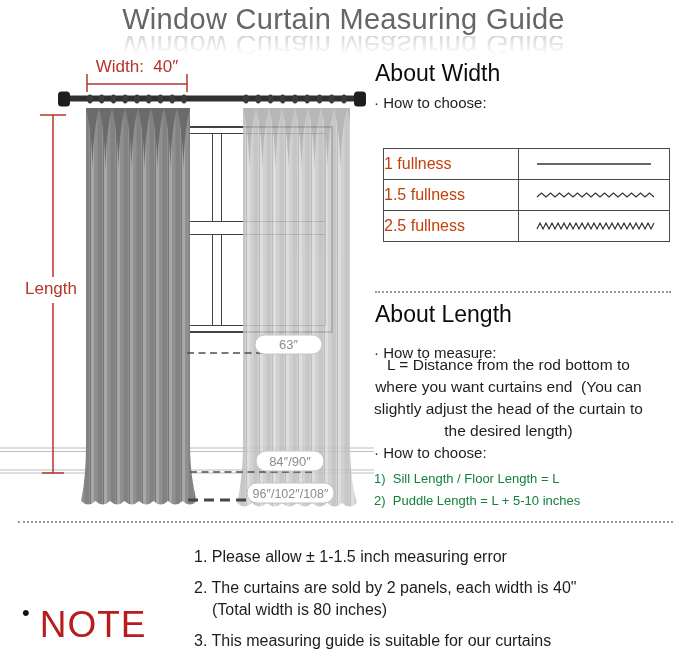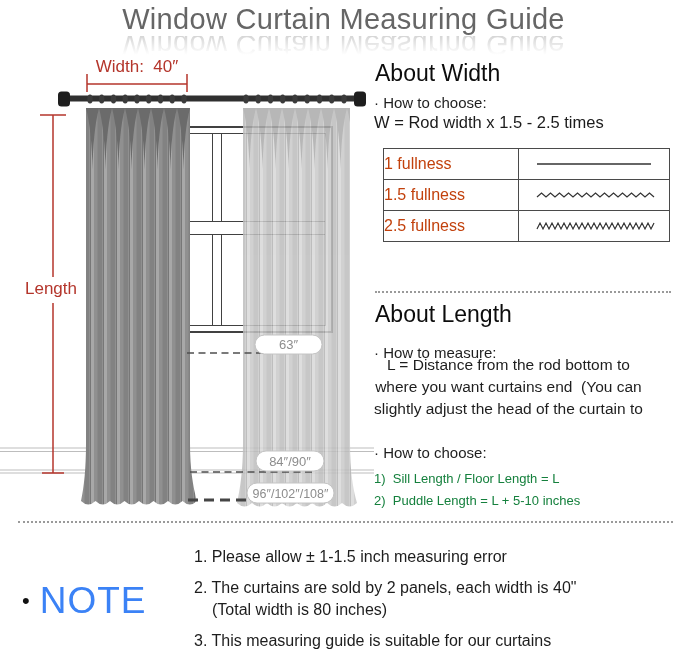--- a/index.html
+++ b/index.html
@@ -34,21 +34,21 @@
   .ft-row:last-child { border-bottom:none; }
   .ft-label { width:47%; border-right:1px solid #4a4a4a; 
     line-height:30px; font-size:16px; color:#c2410c; }
   .ft-wave { flex:1; display:flex; align-items:center; justify-content:center; }
 
   .dotted { border-top:2px dotted #9a9a9a; height:0; }
 
   
   .note-head { position:absolute; left:22px; top:581px; display:flex; align-items:center; }
   .note-bullet { font-size:22px; color:#111; margin-right:10px; line-height:40px; }
-  .note-title { font-size:37px; color:#3b82f6; line-height:40px; letter-spacing:1px; }
+  .note-title { font-size:37px; color:#b91c1c; line-height:40px; letter-spacing:1px;margin-top:24px; }
   .note-item { font-size:16px; color:#1d1d1d; }
 </style>
 </head>
 <body>
 
 <div class="canvas">
 
   <div class="title-wrap">
     <div class="title">Window Curtain Measuring Guide</div>
     <div class="reflection">
@@ -180,21 +180,20 @@
       <text x="290" y="410.5" text-anchor="middle" font-size="13" fill="#8d8d8d">84″/90″</text>
 
       <line x1="188" y1="445" x2="332" y2="445" stroke="#454545" stroke-width="2.8" stroke-dasharray="10,6"></line>
       <rect x="247" y="428" width="87" height="20" rx="10" fill="#ffffff" stroke="#c4c4c4" stroke-width="1"></rect>
       <text x="290.5" y="442.5" text-anchor="middle" font-size="12.5" fill="#8d8d8d">96″/102″/108″</text>
     </g>
   </svg>
 
   <div class="abs h2" style="left:375px; top:60px;">About Width</div>
   <div class="abs bullet-line" style="left:374px; top:94px;">· How to choose:</div>
-  <div class="abs formula pre" style="left:374px; top:113px;">W = Rod width x 1.5 - 2.5 times</div>
 
   <div class="folds-table">
     <div class="ft-row">
       <div class="ft-label">1 fullness</div>
       <div class="ft-wave">
         <svg width="130" height="12">
           <line x1="8" y1="6" x2="122" y2="6" stroke="#333" stroke-width="1.4"></line>
         </svg>
       </div>
     </div>
@@ -217,20 +216,21 @@
   </div>
 
   <div class="abs dotted" style="left:375px; top:291px; width:296px;"></div>
 
   <div class="abs h2" style="left:375px; top:301px;">About Length</div>
   <div class="abs bullet-line" style="left:374px; top:336px;margin-top:8px;">· How to measure:</div>
   <div class="abs" style="left:374px; top:354px;text-align:center;">
     <div class="body-line pre">L = Distance from the rod bottom to</div>
     <div class="body-line pre">where you want curtains end  (You can</div>
     <div class="body-line pre">slightly adjust the head of the curtain to</div>
+    <div class="body-line pre">the desired length)</div>
   </div>
   <div class="abs bullet-line" style="left:374px; top:444px;">· How to choose:</div>
   <div class="abs choice-line pre" style="left:374px; top:465px;">1)  Sill Length / Floor Length = L</div>
   <div class="abs choice-line pre" style="left:374px; top:487px;">2)  Puddle Length = L + 5-10 inches</div>
 
   <div class="abs dotted" style="left:18px; top:521px; width:655px;"></div>
 
   <div class="note-head">
     <span class="note-bullet">•</span>
     <span class="note-title">NOTE</span>

